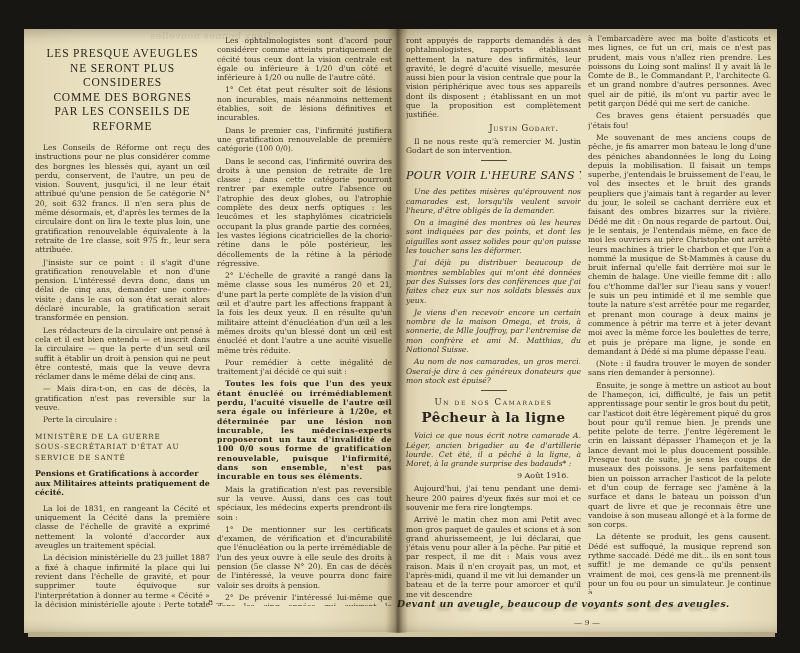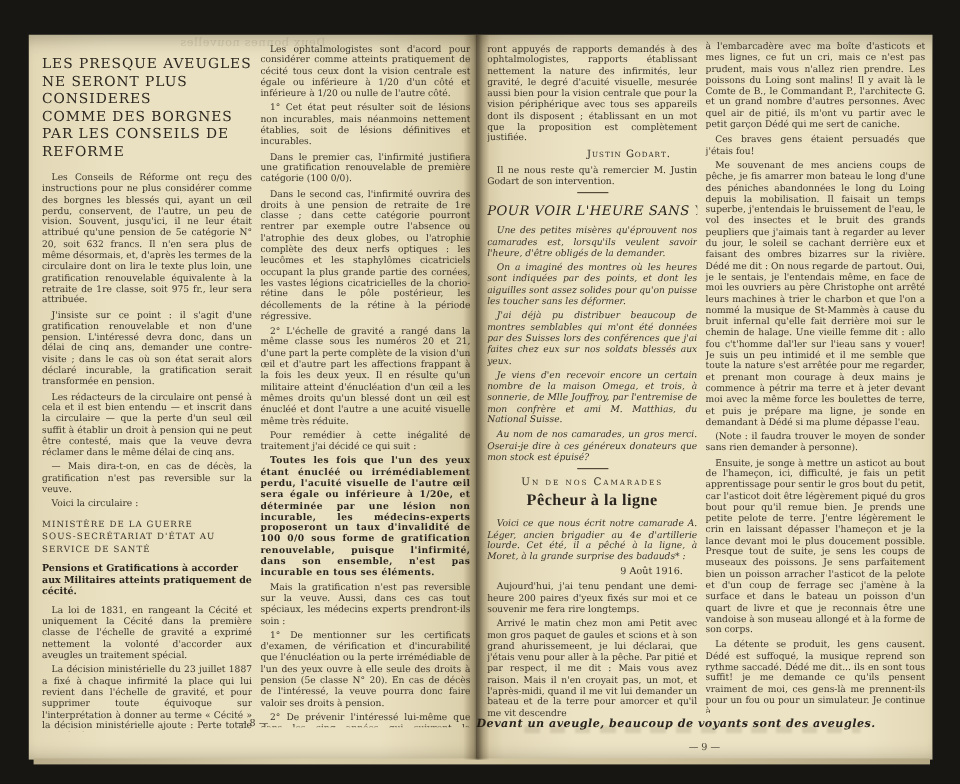--- a/index.html
+++ b/index.html
@@ -25,37 +25,37 @@
   }
   .gutter{position:absolute;left:362px;top:0;bottom:0;width:22px;pointer-events:none;z-index:6;
     background:linear-gradient(90deg,rgba(25,15,5,0) 0%,rgba(45,32,12,.30) 40%,rgba(20,13,4,.55) 55%,rgba(45,32,12,.25) 75%,rgba(25,15,5,0) 100%);}
   .col{position:absolute;overflow:hidden;color:#383228;}
   .lp-c1{left:11px;top:13px;width:175px;height:568px;}
   .lp-c2{left:193px;top:7px;width:175px;height:570px;}
   .rp-c1{left:9px;top:7px;width:175px;height:562px;}
   .rp-c2{left:191px;top:5px;width:183px;height:560px;}
   p{margin:0 0 3px 0;font-size:7.6px;line-height:9.3px;text-align:justify;text-indent:8px;}
   p.noindent{text-indent:0;}
-  .title{font-size:11.5px;line-height:14.5px;letter-spacing:.8px;
-    color:#2c2720;margin:4px 0 10px 0;}
+  .title{font-size:11.5px;line-height:14.5px;text-align:center;letter-spacing:.8px;
+    color:#2c2720;margin:4px 0 10px 0;font-family:Liberation Serif, serif;}
   .ministry{font-size:7.2px;line-height:10.5px;text-align:left;letter-spacing:.9px;
     margin:7px 0 6px 0;color:#3a342a;}
   .bold-head{font-weight:bold;font-size:7.9px;line-height:9.6px;text-indent:0;
     color:#2a251e;margin:5px 0 6px 0;text-align:left;}
   .decree{font-weight:bold;letter-spacing:.35px;color:#2a251e;}
   .signature{font-size:8.4px;font-variant:small-caps;letter-spacing:.8px;text-align:right;
     padding-right:22px;margin:2px 0 4px 0;color:#2e2921;}
   .section-title{font-style:italic;font-size:11px;letter-spacing:.4px;text-align:center;
     margin:8px 0 5px 0;color:#2c2720;white-space:nowrap;}
   .it{font-style:italic;}
   .divider{width:26px;border-top:1px solid #55493a;margin:5px auto 6px auto;}
   .camarades{font-variant:small-caps;font-size:8.6px;letter-spacing:1.6px;text-align:center;
     margin:3px 0 2px 0;color:#332d24;}
   .fisher-title{font-weight:bold;font-size:13.5px;text-align:center;letter-spacing:.4px;
-    margin:2px 0 6px 0;color:#2a251e;font-family:Liberation Serif, serif;}
+    margin:2px 0 6px 0;color:#2a251e;}
   .date{font-size:8px;text-align:right;padding-right:12px;margin:3px 0 4px 0;}
   .page-num{position:absolute;left:0;width:100%;text-align:center;font-size:8px;color:#474034;}
   .pn-left{bottom:26px;}
   .rp-footer{position:absolute;left:0;right:0;bottom:6px;text-align:center;}
   .footer-quote{font-weight:bold;font-style:italic;font-size:9.3px;letter-spacing:.4px;
     color:#2a251e;padding-right:48px;white-space:nowrap;}
   .rp-footer .page-num{position:static;margin-top:9px;}
   .ghost{position:absolute;top:1px;left:0;width:100%;text-align:center;
     transform:scaleX(-1);opacity:.14;filter:blur(.4px);
     font-size:9.5px;letter-spacing:.5px;color:#4a4336;pointer-events:none;}
@@ -76,21 +76,21 @@
         <div class="title">
           <div>LES PRESQUE AVEUGLES</div>
           <div>NE SERONT PLUS CONSIDERES</div>
           <div>COMME DES BORGNES</div>
           <div>PAR LES CONSEILS DE REFORME</div>
         </div>
         <p>Les Conseils de Réforme ont reçu des instructions pour ne plus considérer comme des borgnes les blessés qui, ayant un œil perdu, conservent, de l'autre, un peu de vision. Souvent, jusqu'ici, il ne leur était attribué qu'une pension de 5e catégorie N° 20, soit 632 francs. Il n'en sera plus de même désormais, et, d'après les termes de la circulaire dont on lira le texte plus loin, une gratification renouvelable équivalente à la retraite de 1re classe, soit 975 fr., leur sera attribuée.</p>
         <p>J'insiste sur ce point : il s'agit d'une gratification renouvelable et non d'une pension. L'intéressé devra donc, dans un délai de cinq ans, demander une contre-visite ; dans le cas où son état serait alors déclaré incurable, la gratification serait transformée en pension.</p>
         <p>Les rédacteurs de la circulaire ont pensé à cela et il est bien entendu — et inscrit dans la circulaire — que la perte d'un seul œil suffit à établir un droit à pension qui ne peut être contesté, mais que la veuve devra réclamer dans le même délai de cinq ans.</p>
         <p>— Mais dira-t-on, en cas de décès, la gratification n'est pas reversible sur la veuve.</p>
-        <p>Voici la circulaire :</p>
+        <p>Perte la circulaire :</p>
         <div class="ministry">
           <div>MINISTÈRE DE LA GUERRE</div>
           <div>SOUS-SECRÉTARIAT D'ÉTAT AU SERVICE DE SANTÉ</div>
         </div>
         <p class="bold-head">Pensions et Gratifications à accorder aux Militaires atteints pratiquement de cécité.</p>
         <p>La loi de 1831, en rangeant la Cécité et uniquement la Cécité dans la première classe de l'échelle de gravité a exprimé nettement la volonté d'accorder aux aveugles un traitement spécial.</p>
         <p>La décision ministérielle du 23 juillet 1887 a fixé à chaque infirmité la place qui lui revient dans l'échelle de gravité, et pour supprimer toute équivoque sur l'interprétation à donner au terme « Cécité » la décision ministérielle ajoute : Perte totale et irrémédiable de la vue.</p>
 
       </div>
 

